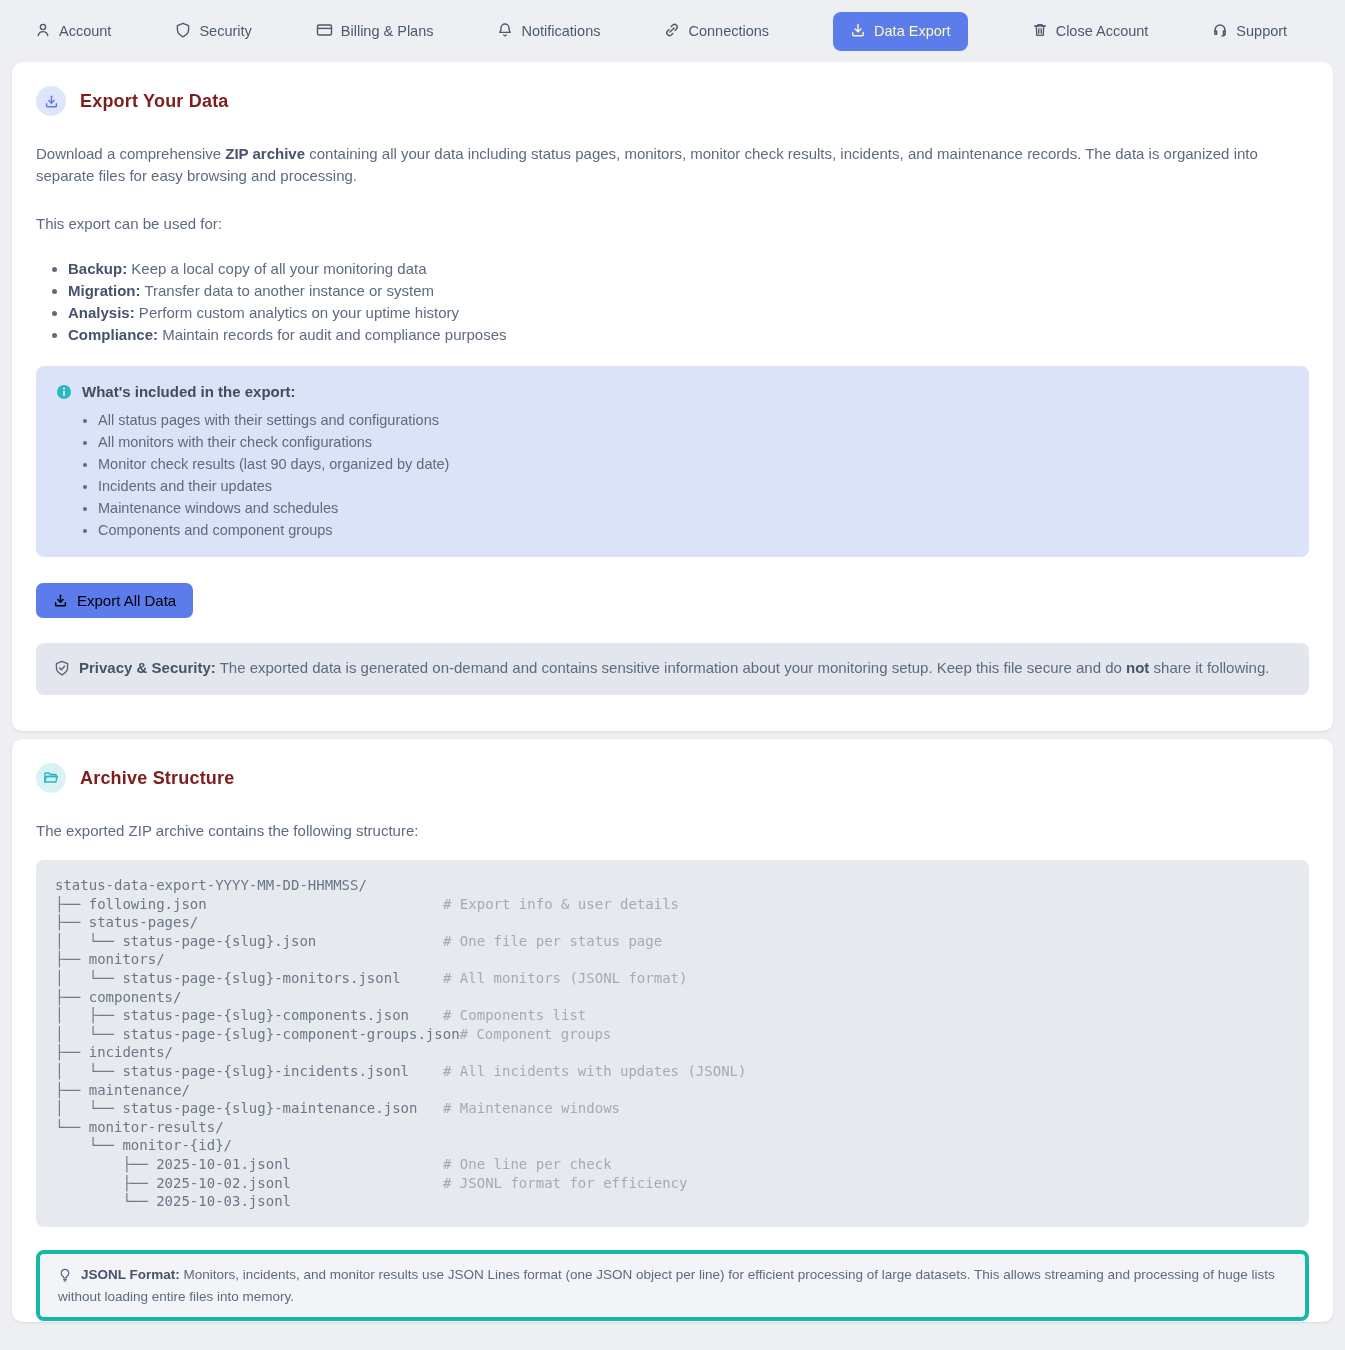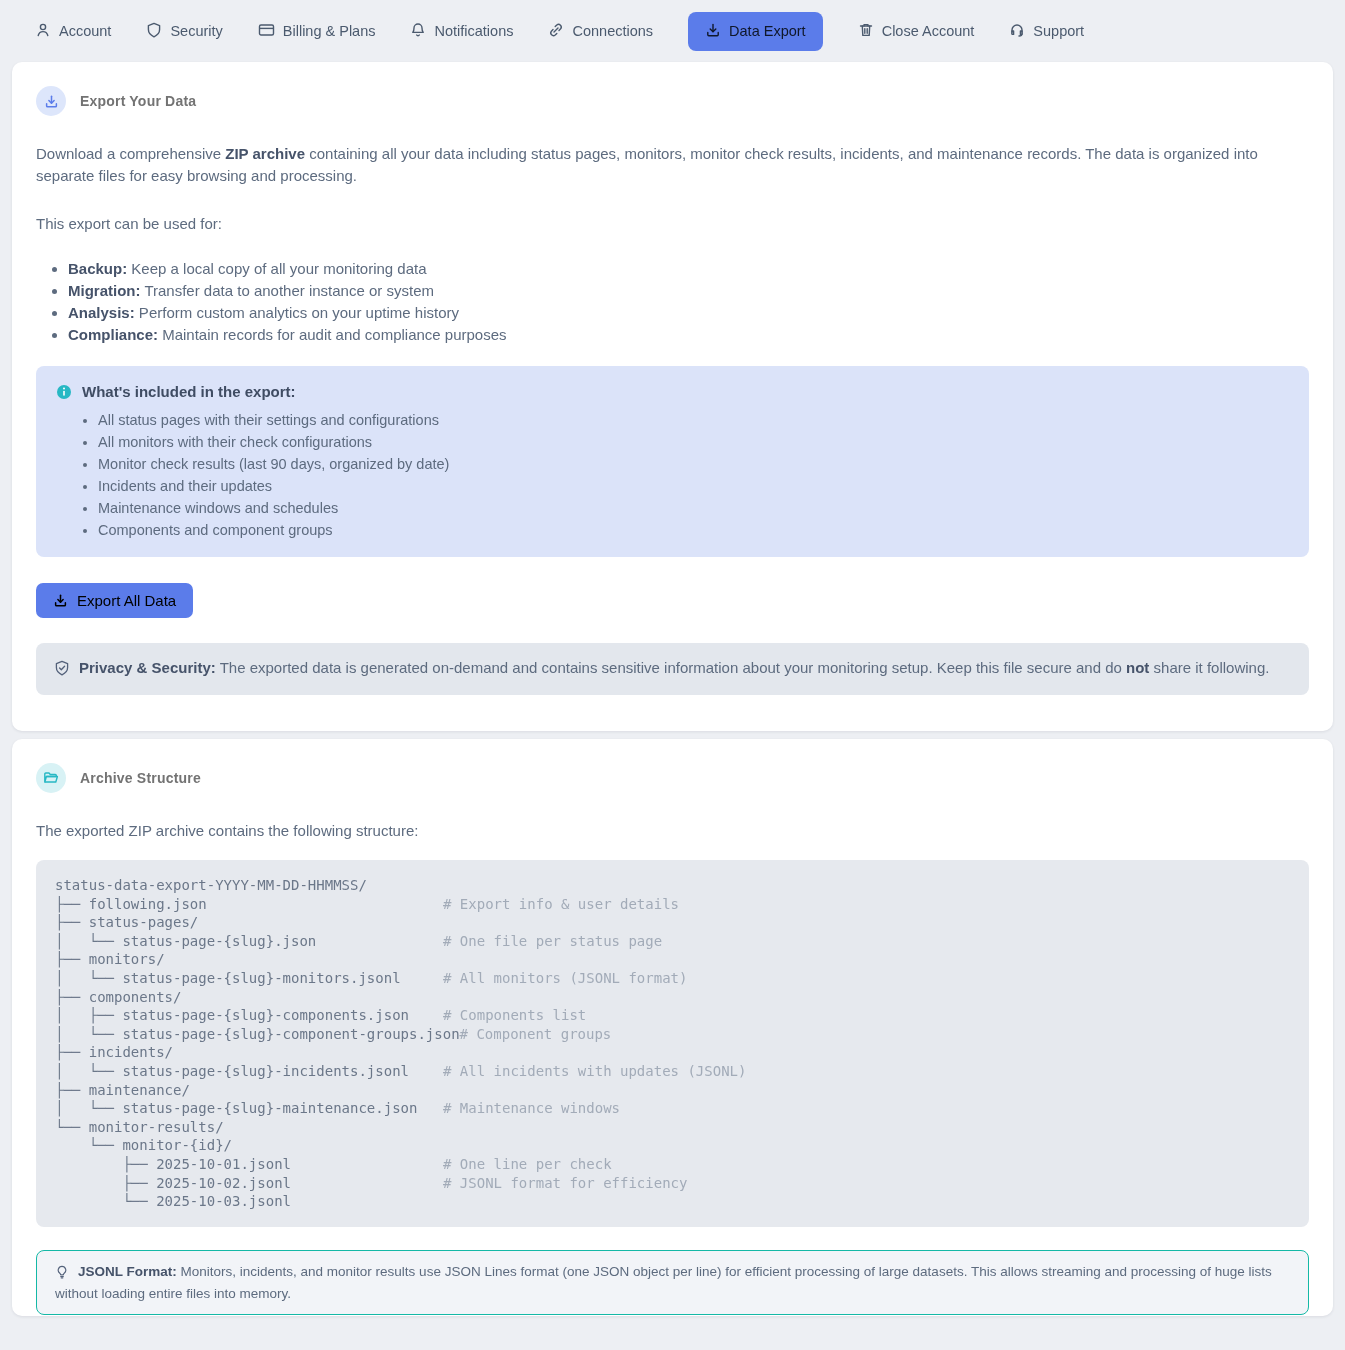--- a/index.html
+++ b/index.html
@@ -1,57 +1,57 @@
 <!DOCTYPE html>
 <html><head>
 <meta charset="utf-8">
 <style>
   * { margin:0; padding:0; box-sizing:border-box; }
   html,body { width:1345px; height:1350px; overflow:hidden; background:#edeff3;
               font-family:"Liberation Sans", sans-serif; color:#5d6b7f; }
 
   
-  .nav { display:flex; align-items:center; gap:35px; padding:10px 0 0 35px; height:52px; }
+  .nav { display:flex; align-items:center; gap:64px; padding:10px 0 0 35px; height:52px; }
   .nav-item { display:flex; align-items:center; gap:8px; color:#4b5a6e; font-size:14.5px;
               font-weight:500; cursor:pointer; white-space:nowrap; }
   .nav-item svg { flex:0 0 auto; }
-  .nav-item.active { background:#5b7cea; color:#0f172a; border-radius:8px; padding:10px 17px; }
+  .nav-item.active { background:#5b7cea; color:#fef9c3; border-radius:8px; padding:10px 17px; }
 
   
   .card { background:#fff; border-radius:10px; box-shadow:0 1px 3px rgba(25,35,60,.09);
           margin:0 12px; padding:24px 24px 36px 24px; }
   .card1 { margin-top:10px; }
   .card2 { margin-top:8px; padding-bottom:1px; }
 
   .card-head { display:flex; align-items:center; gap:14px; }
   .badge { width:30px; height:30px; border-radius:50%; display:flex; align-items:center;
            justify-content:center; flex:0 0 auto; }
   .badge.blue { background:#dde6fb; color:#5b7cea; }
   .badge.teal { background:#d8f2f5; color:#27b8c4; }
-  .card-title { font-size:14px; font-weight:600; color:#737373; letter-spacing:.2px; }
+  .card-title { font-size:18px; font-weight:600; color:#7f1d1d; letter-spacing:.2px; }
 
   .para { font-size:15px; line-height:22px; margin-top:27px; color:#5d6b7f; }
   .para b, .lead { color:#46536a; font-weight:700; }
 
   .use-list { margin:23px 0 0 32px; font-size:15px; line-height:22px; }
   .use-list li { margin-bottom:0; }
 
   .info-box { background:#dbe3f9; border-radius:8px; margin-top:20px; padding:17px 4px 16px 20px; }
   .info-title-row { display:flex; align-items:center; gap:10px; }
   .info-title { font-size:15px; font-weight:700; color:#3f4c63; }
   .info-list { margin:9px 0 0 42px; font-size:14.5px; line-height:22px; color:#5d6b7f; }
 
   .btn { display:inline-flex; align-items:center; gap:9px; background:#5b7cea; color:#000000;
          border:none; border-radius:7px; padding:9px 17px; font-size:15px; font-weight:500;
          font-family:"Liberation Sans", sans-serif; margin-top:26px; cursor:pointer; }
 
   .note { border-radius:8px; font-size:15px; line-height:22px; color:#5d6b7f; }
   .note .inline-icon { display:inline-block; vertical-align:-3px; margin-right:9px; color:#53617a; }
   .privacy-note { background:#e3e7ed; margin-top:25px; padding:14px 18px 13px 18px; }
-  .jsonl-note  { background:#f2f4f8; border:1px solid #14b8a6; margin-top:23px;
+  .jsonl-note  { background:#f2f4f8; border:4px solid #14b8a6; margin-top:23px;
                  padding:11px 18px 11px 18px; font-size:13.5px; line-height:19px; }
   .jsonl-note .lead, .privacy-note .lead { font-weight:700; color:#46536a; }
 
   
   .codeblock { background:#e6e9ee; border-radius:8px; margin-top:18px; padding:16px 19px;
                font-family:"DejaVu Sans Mono", monospace; font-size:14px; color:#6b7789; }
   .tline { white-space:pre; line-height:18.6px; }
   .tline .code { display:inline-block; min-width:388px; white-space:pre; }
   .tline .cmt { color:#a2abb8; white-space:pre; }
 </style>

